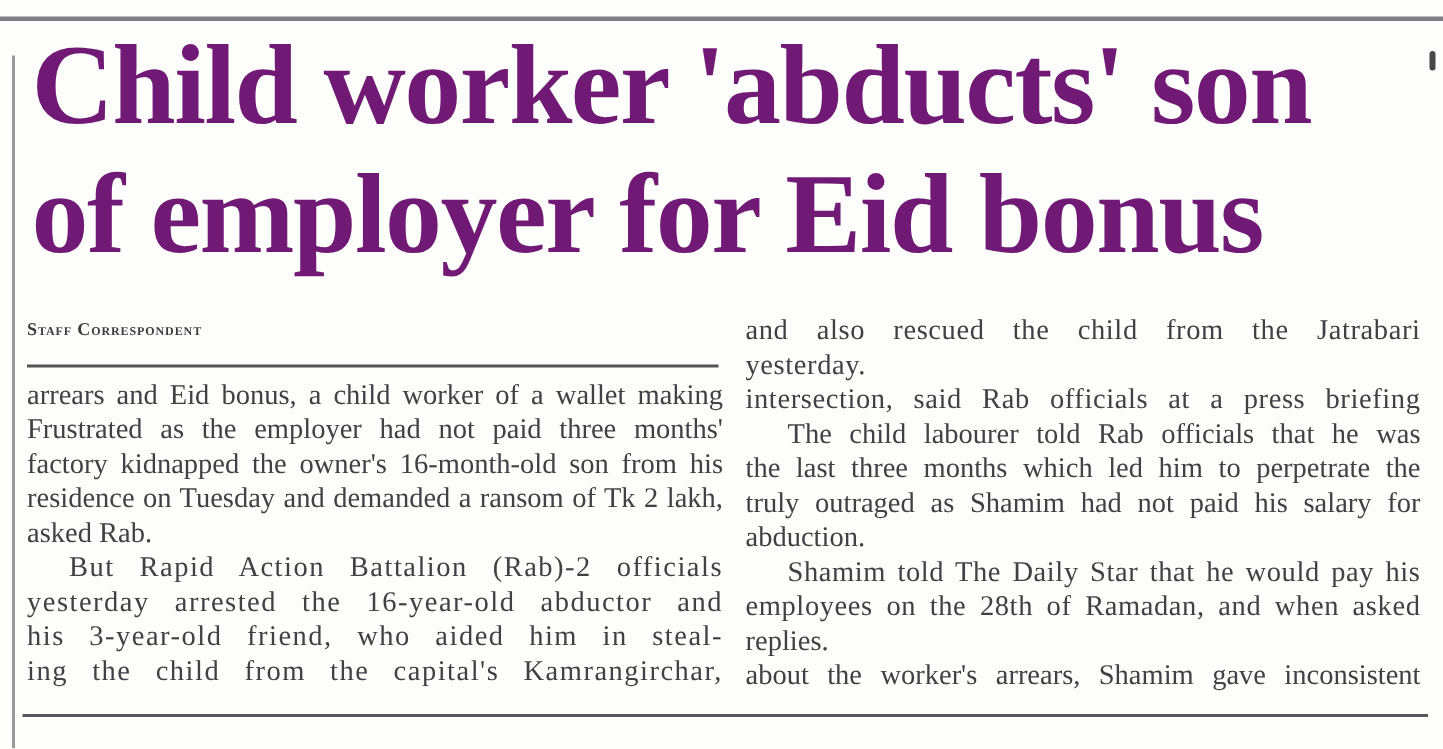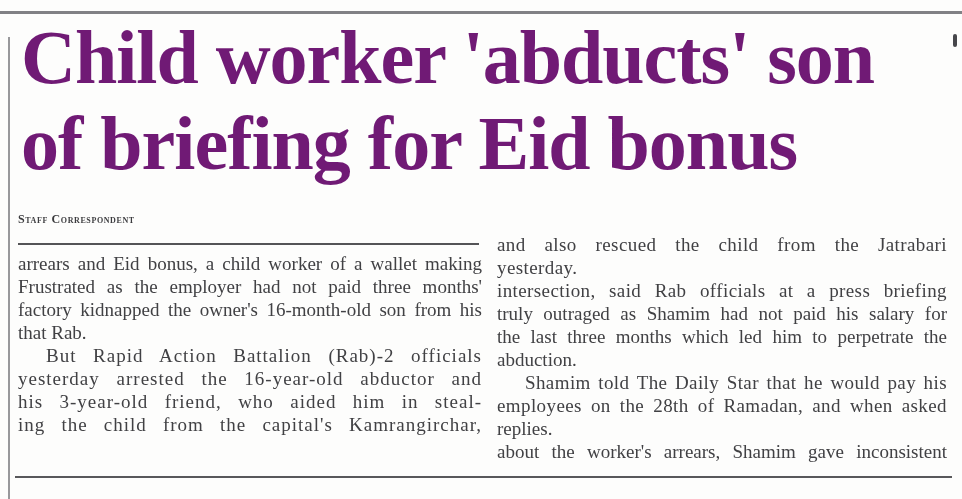--- a/index.html
+++ b/index.html
@@ -60,21 +60,21 @@
     width: 461px; height: 2px;
     background: #545457;
   }
   .col {
     position: absolute;
     font-size: 19px;
     line-height: 23px;
     color: #414144;
   }
   .col-left  { left: 18px;  top: 252px; width: 464px; }
-  .col-right { left: 497px; top: 209px; width: 450px; margin-top: 24px; }
+  .col-right { left: 497px; top: 209px; width: 450px; }
   .para { margin: 0; padding: 0; }
   .line {
     display: block;
     height: 23px;
     text-align: justify;
     text-align-last: justify;
     white-space: normal;
     overflow: hidden;
   }
   .line.last { text-align-last: left; }
@@ -92,50 +92,52 @@
 <body>
 
 <div class="page">
 
   <div class="top-rule"></div>
   <div class="left-rule"></div>
   <div class="edge-mark"></div>
 
   <h1 class="headline">
     <span class="hl">Child worker 'abducts' son</span>
-    <span class="hl">of briefing for Eid bonus</span>
+    <span class="hl">of employer for Eid bonus</span>
   </h1>
 
   <div class="byline">Staff Correspondent</div>
   <div class="byline-rule"></div>
 
   <div class="col col-left">
     <p class="para">
       <span class="line">arrears and Eid bonus, a child worker of a wallet making</span>
       <span class="line">Frustrated as the employer had not paid three months'</span>
       <span class="line">factory kidnapped the owner's 16-month-old son from his</span>
-      <span class="line last">that Rab.</span>
+      <span class="line">residence on Tuesday and demanded a ransom of Tk 2 lakh,</span>
+      <span class="line last">asked Rab.</span>
     </p>
     <p class="para">
       <span class="line indent ls1">But Rapid Action Battalion (Rab)-2 officials</span>
       <span class="line ls1">yesterday arrested the 16-year-old abductor and</span>
       <span class="line ls1">his 3-year-old friend, who aided him in steal-</span>
       <span class="line ls1">ing the child from the capital's Kamrangirchar,</span>
     </p>
   </div>
 
   <div class="col col-right">
     <p class="para">
       <span class="line ls05">and also rescued the child from the Jatrabari</span>
       <span class="line last ls05">yesterday.</span>
       <span class="line ls05">intersection, said Rab officials at a press briefing</span>
     </p>
     <p class="para">
+      <span class="line indent">The child labourer told Rab officials that he was</span>
+      <span class="line">the last three months which led him to perpetrate the</span>
       <span class="line">truly outraged as Shamim had not paid his salary for</span>
-      <span class="line">the last three months which led him to perpetrate the</span>
       <span class="line last">abduction.</span>
     </p>
     <p class="para">
       <span class="line indent ls05">Shamim told The Daily Star that he would pay his</span>
       <span class="line ls05">employees on the 28th of Ramadan, and when asked</span>
       <span class="line last">replies.</span>
       <span class="line">about the worker's arrears, Shamim gave inconsistent</span>
     </p>
   </div>
 

